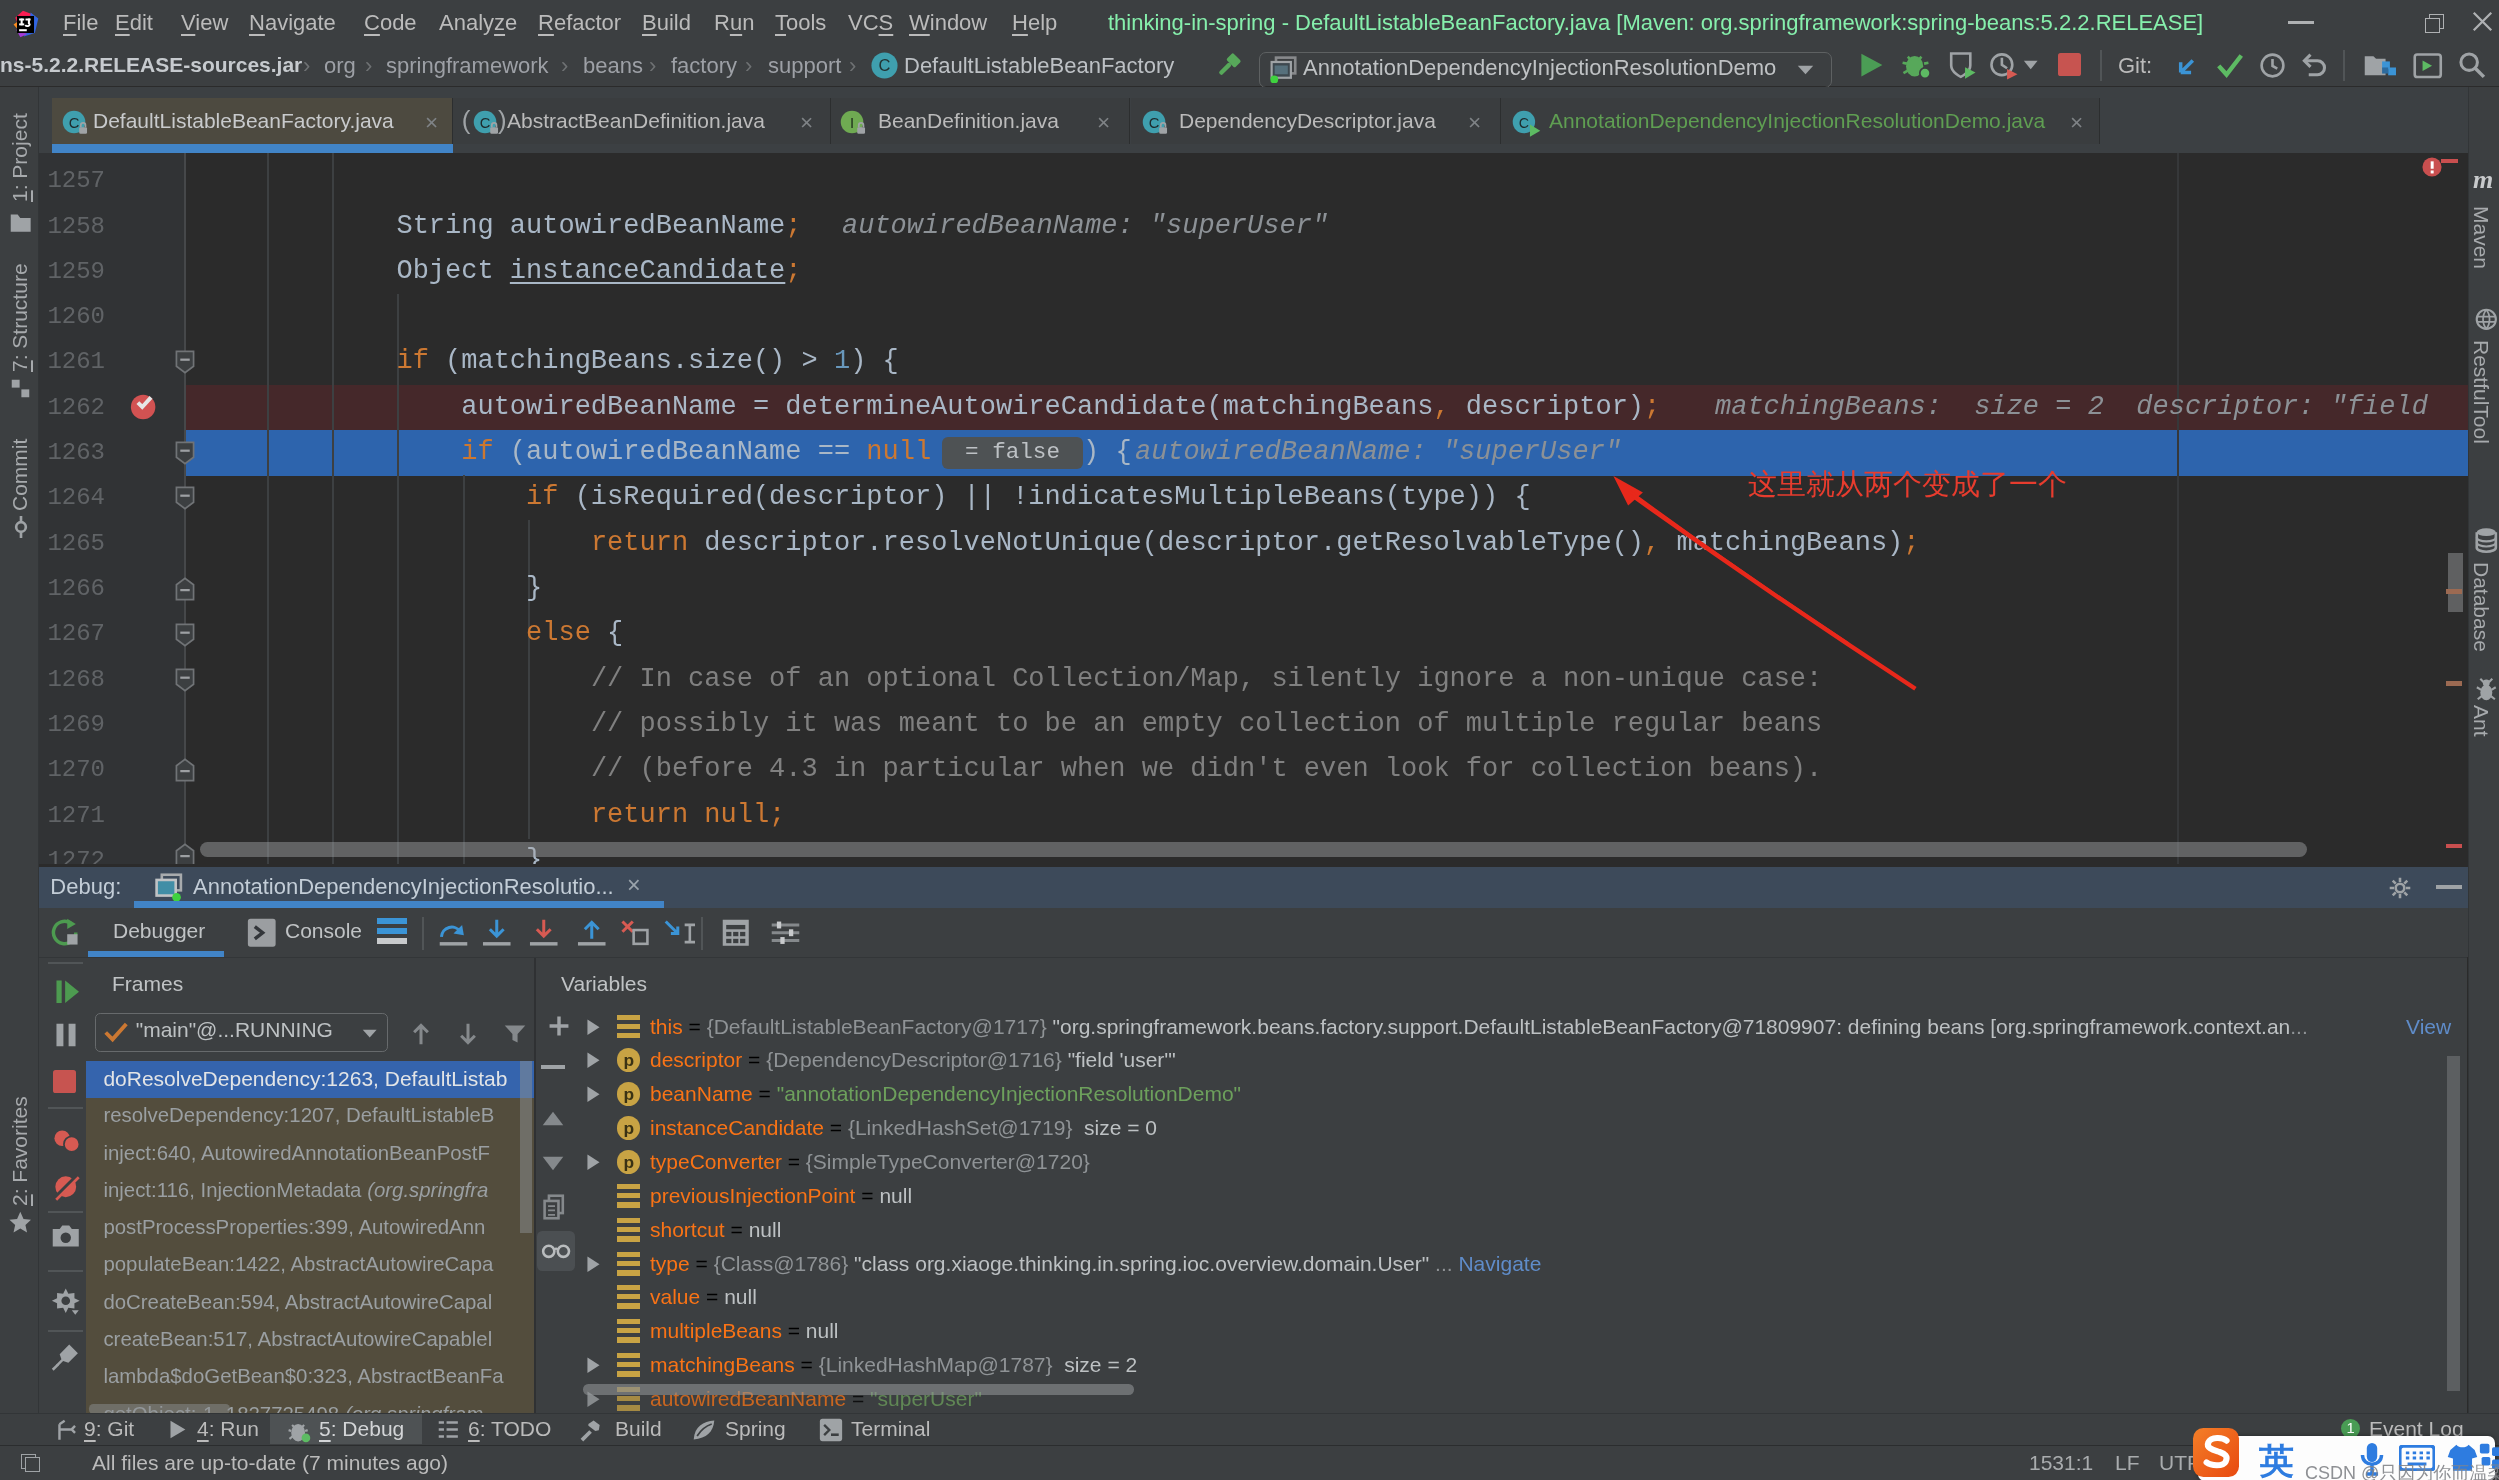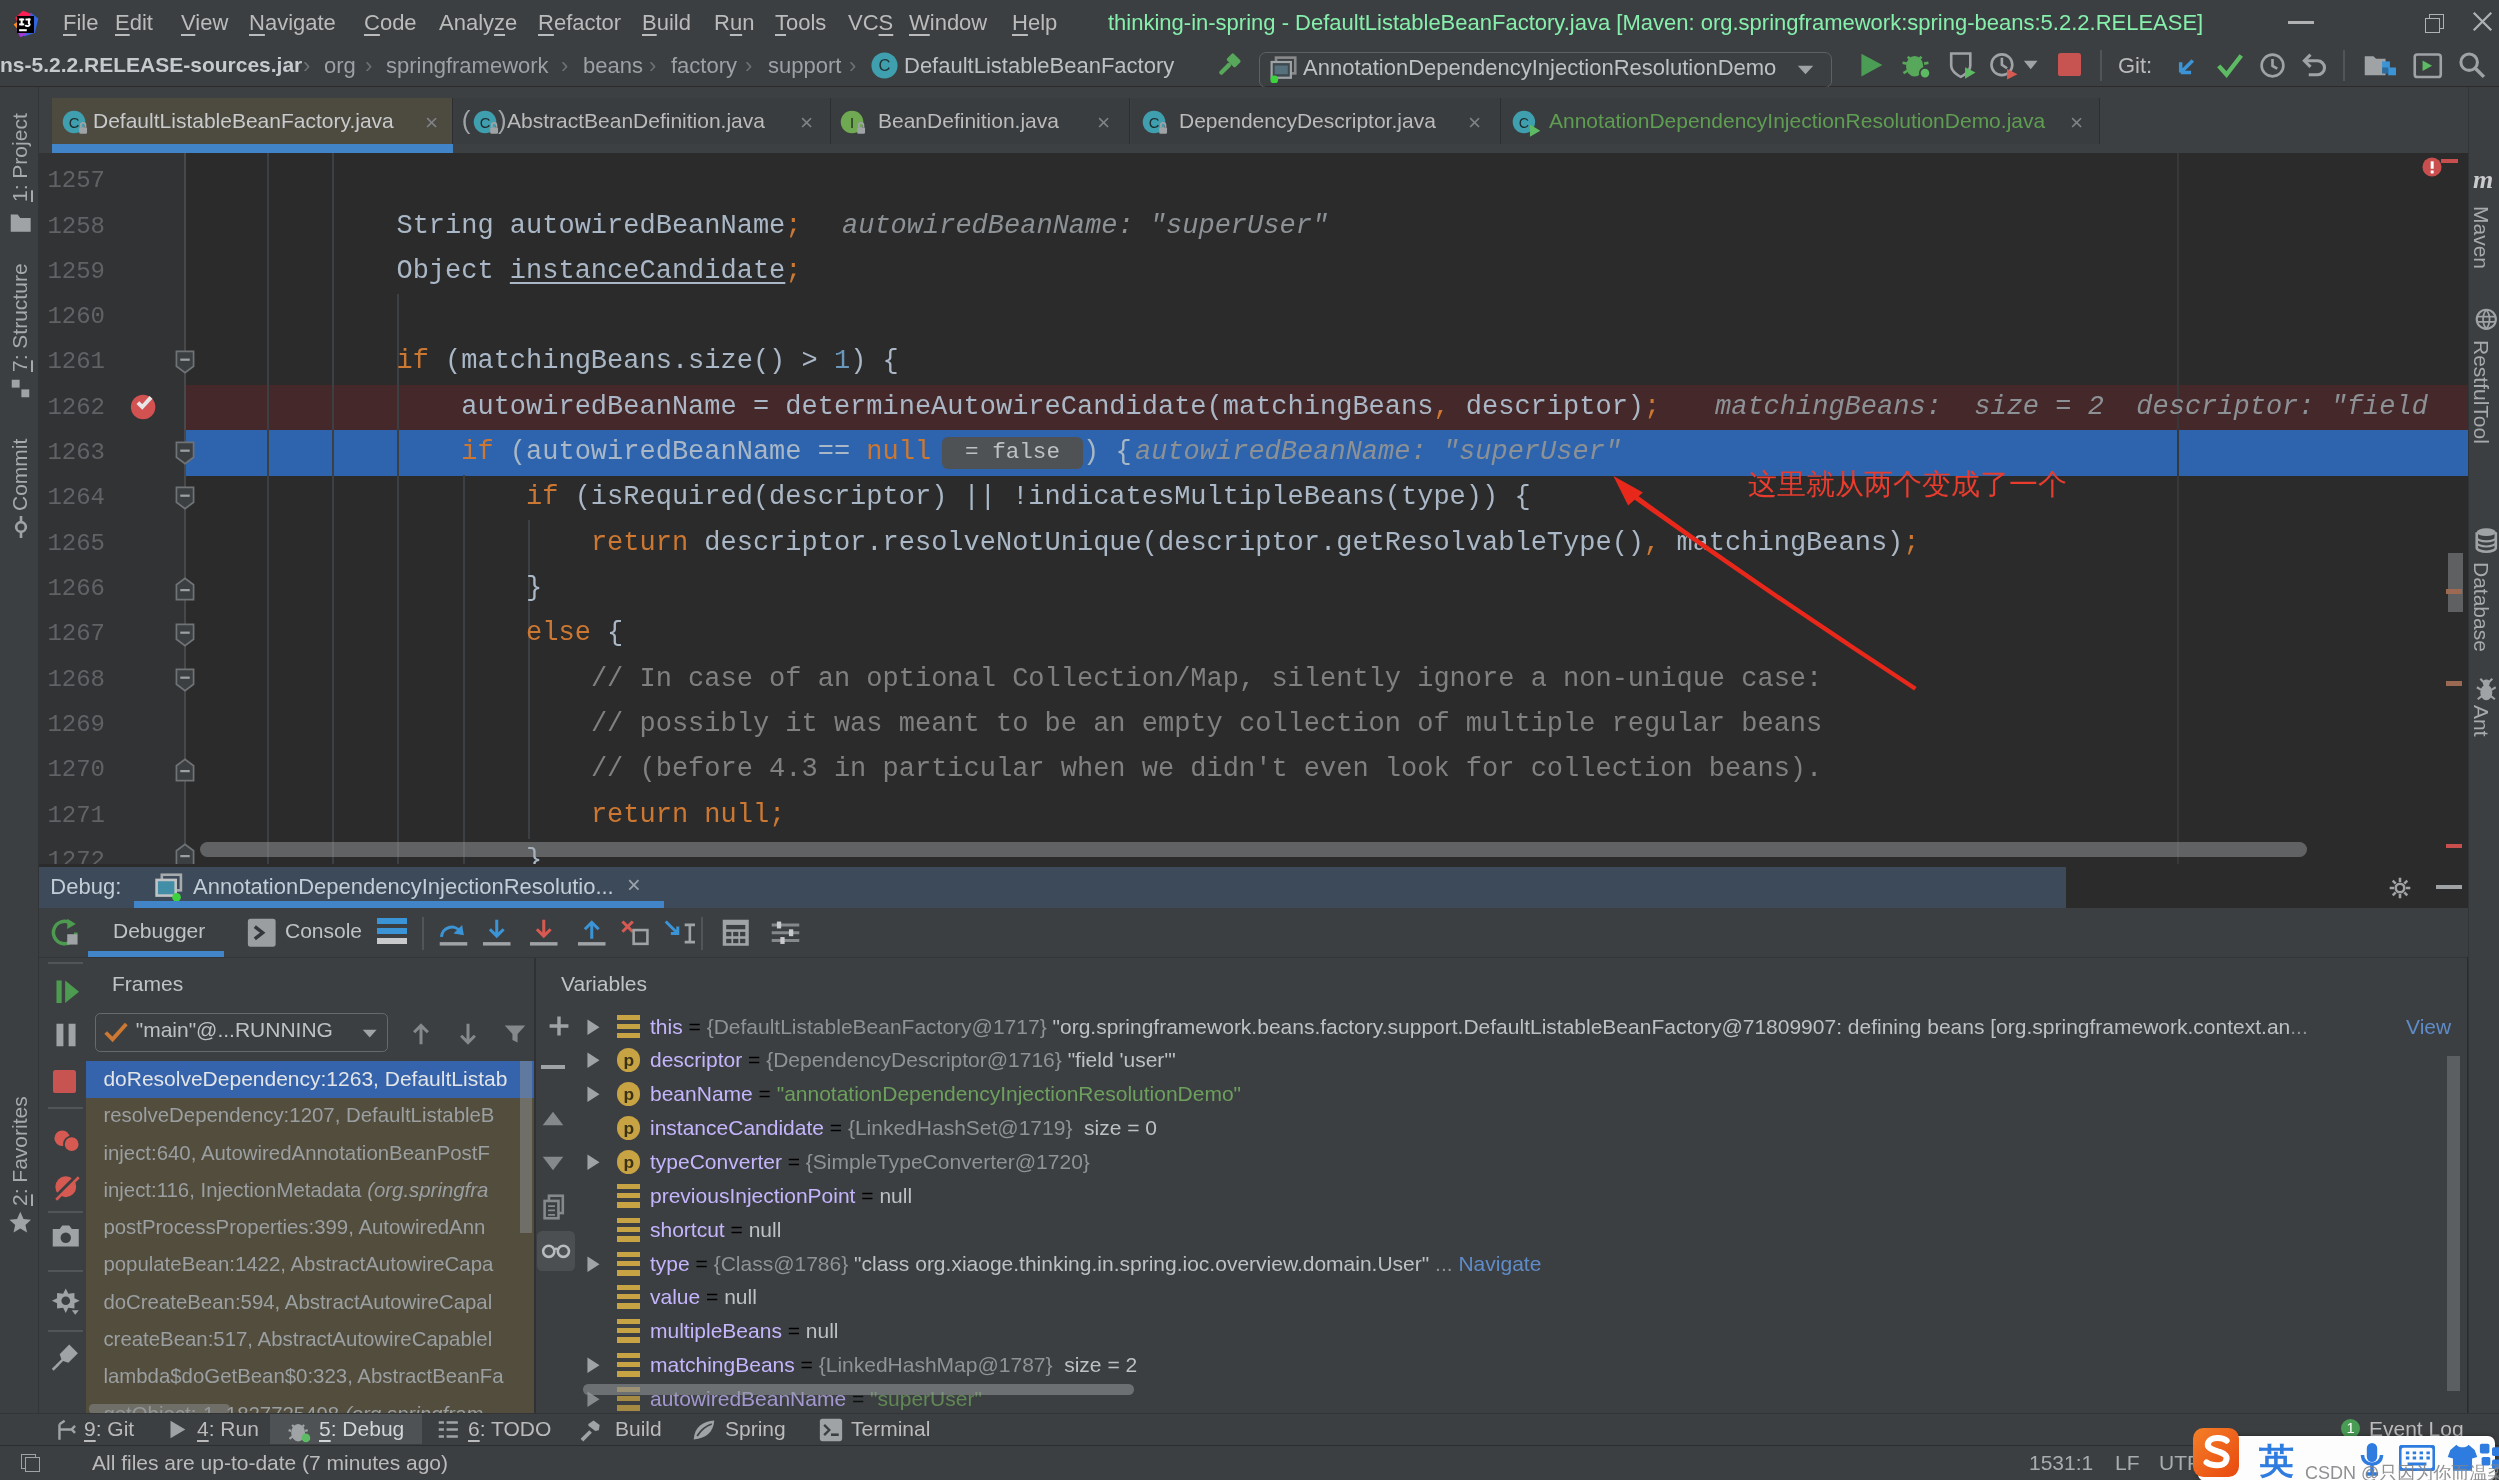--- a/index.html
+++ b/index.html
@@ -30,28 +30,28 @@
   .cl { position:absolute; left:163px; white-space:pre; font-family:"Liberation Mono",monospace;
     font-size:27px; color:#a9b7c6; }
   .kw { color:#cc7832; }
   .num { color:#6897bb; }
   .cmt { color:#808080; }
   .hint { color:#8c9196; font-style:italic; }
   .row-red { position:absolute; left:146px; right:0; height:46px; background:#45282a; }
   .row-blue { position:absolute; left:146px; right:0; height:46px; background:#2d64ad; }
   .guide { position:absolute; top:0; width:1.7px; height:711px; background:#3d4042; }
   
-  #debughdr { left:39px; top:867px; width:2027px; height:41px; background:#3d4a5a; color:#c3cdd7; font-size:22px; }
+  #debughdr { left:39px; top:867px; width:2461px; height:41px; background:#3d4a5a; color:#c3cdd7; font-size:22px; }
   #debugtools { left:39px; top:908px; width:2429px; height:49px; background:#3c3f41; color:#bbbbbb; font-size:21px; }
   #debugbody { left:38px; top:957px; width:2429px; height:456px; background:#3c3f41; border-top:0.9px solid #333638; }
   .frtxt { color:#9a9fa2; font-size:20.4px; white-space:pre; }
   .vrow { position:absolute; left:0; width:1930px; height:34px; line-height:34px; white-space:pre; }
   .vrow .abs { top:0; line-height:34px; }
   .vtri { position:absolute; top:6px; }
-  .vn { color:#c4b5fd; }
+  .vn { color:#f97316; }
   .vg { color:#8f9396; }
   .vs { color:#bdc1c3; }
   .vstr { color:#6da05c; }
   .vlink { color:#5f8cc9; }
   .vico { position:absolute; top:5.2px; width:23.4px; height:23.4px; display:inline-block; }
   .pico { background:#c8a344; border-radius:50%; color:#3a3214; text-align:center; line-height:24px; font-size:17.4px; font-weight:bold; }
   .bars { background:linear-gradient(to bottom,#c8a344 0 5.2px,transparent 5.2px 9px,#c8a344 9px 14.3px,transparent 14.3px 18px,#c8a344 18px 23.4px); }
   
   #twbar { left:0; top:1413px; width:2500px; height:32px; background:#3c3f41; border-top:1.7px solid #323537;
     color:#bbbbbb; font-size:21px; }

